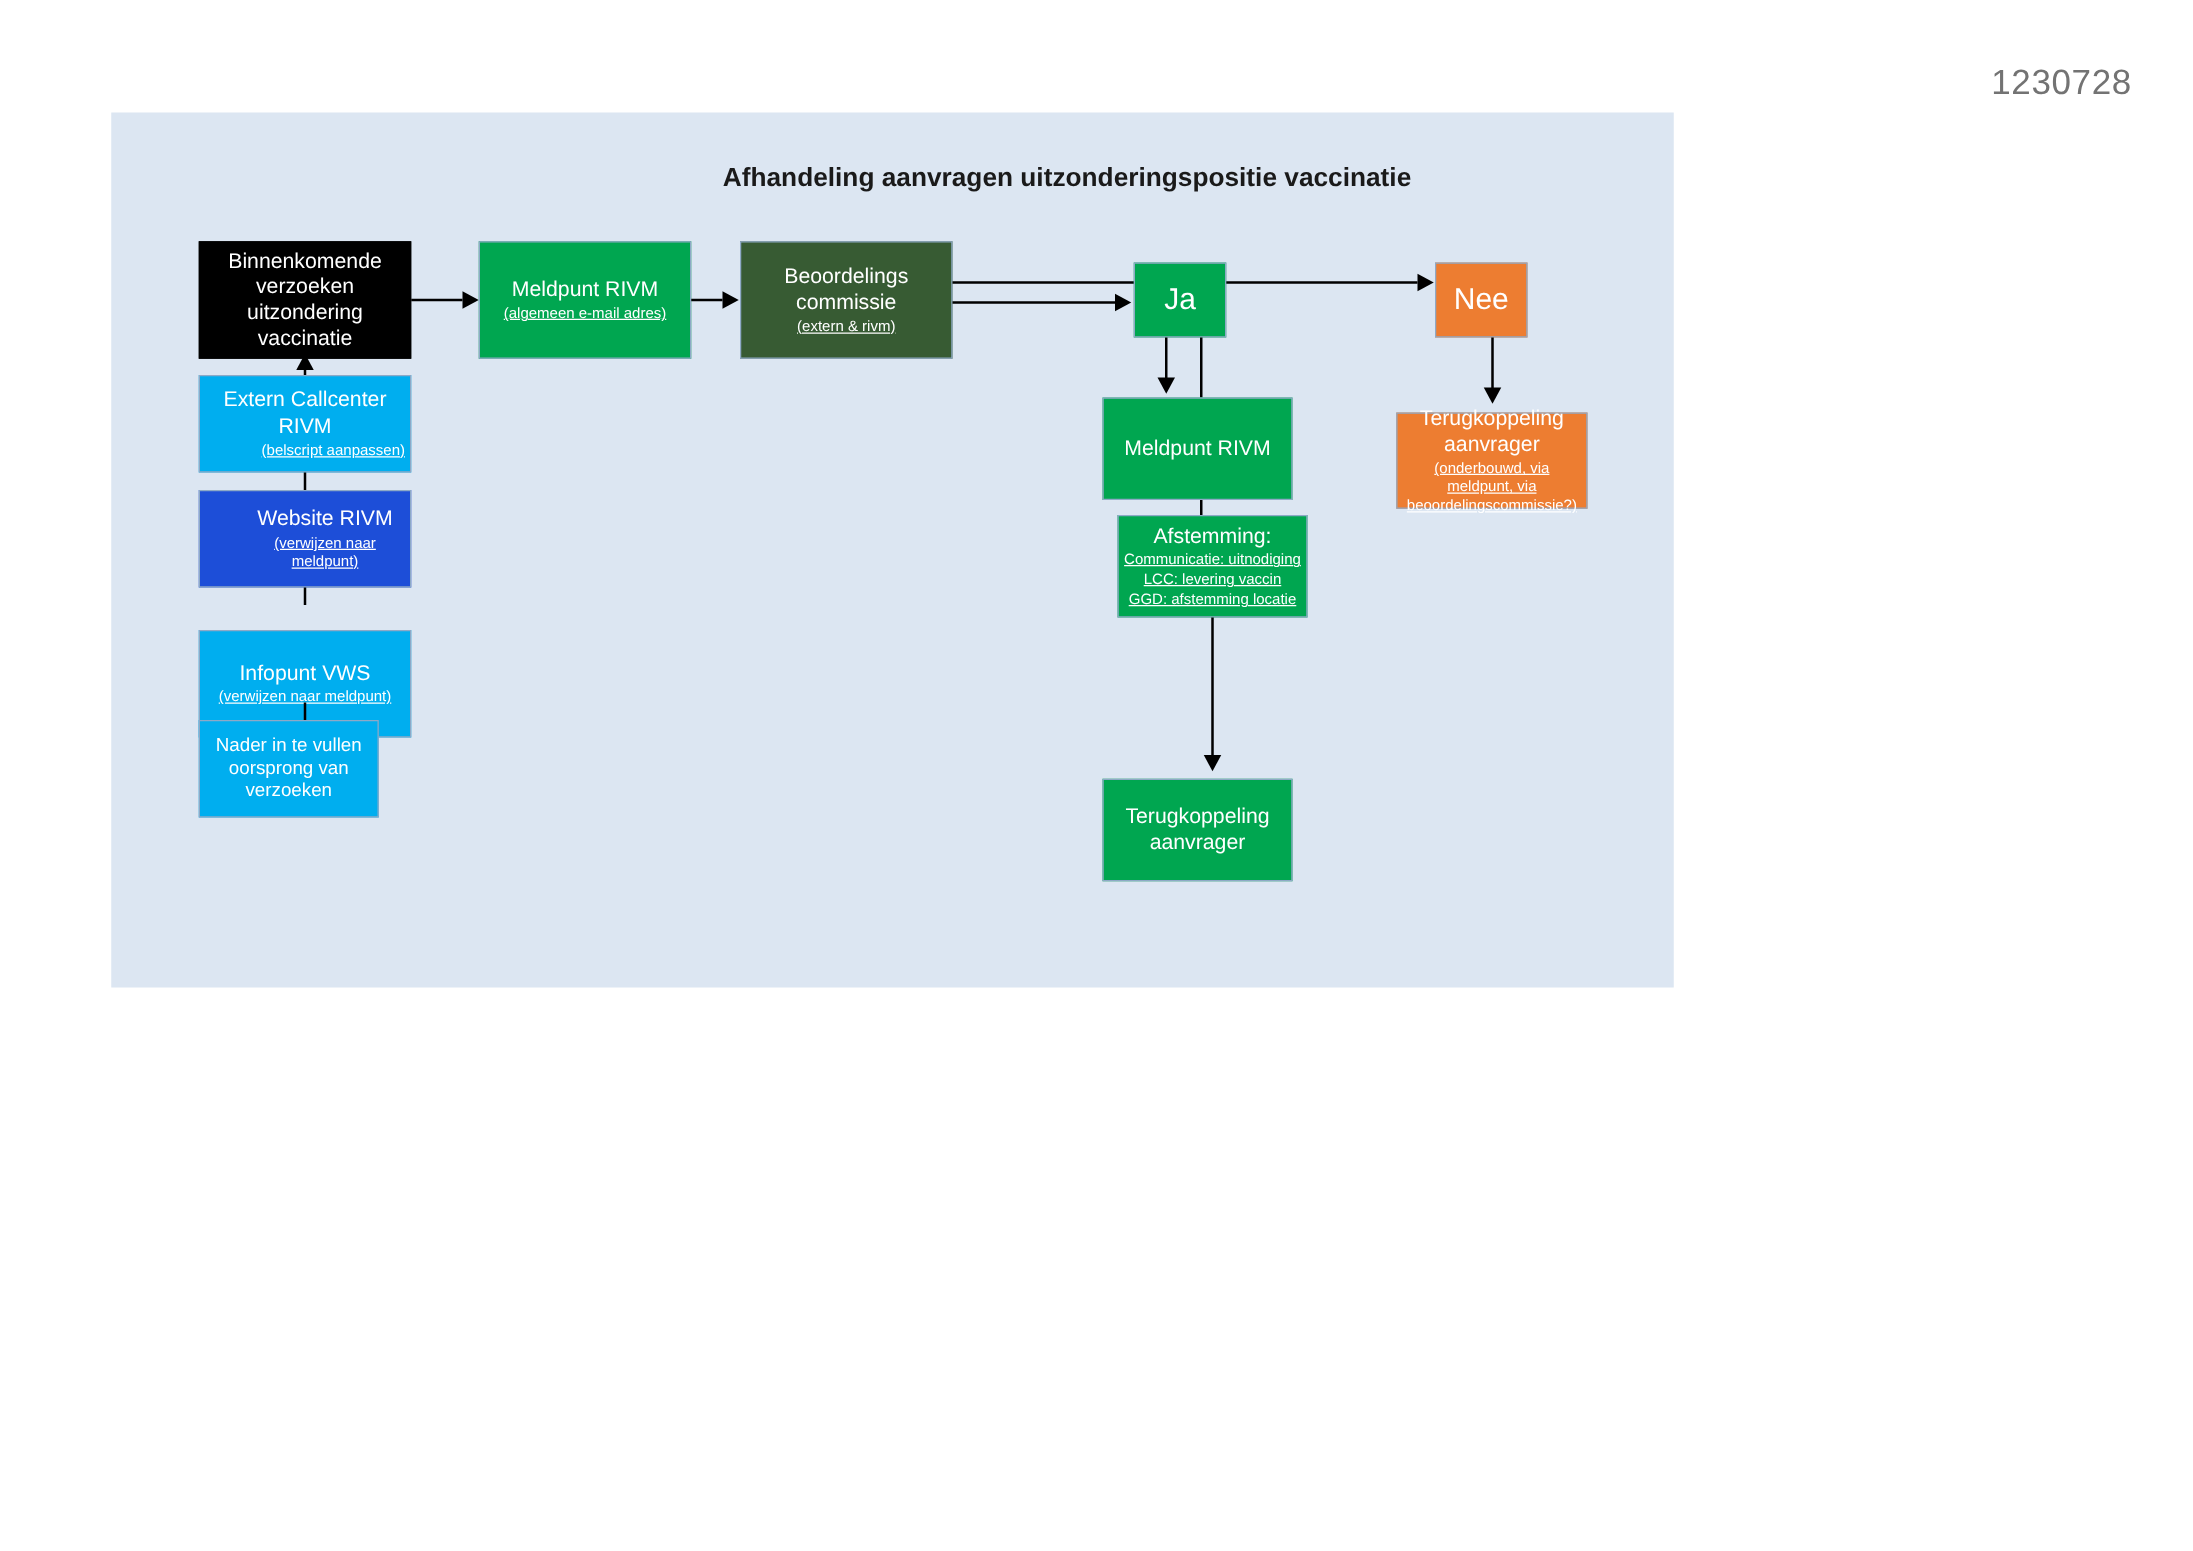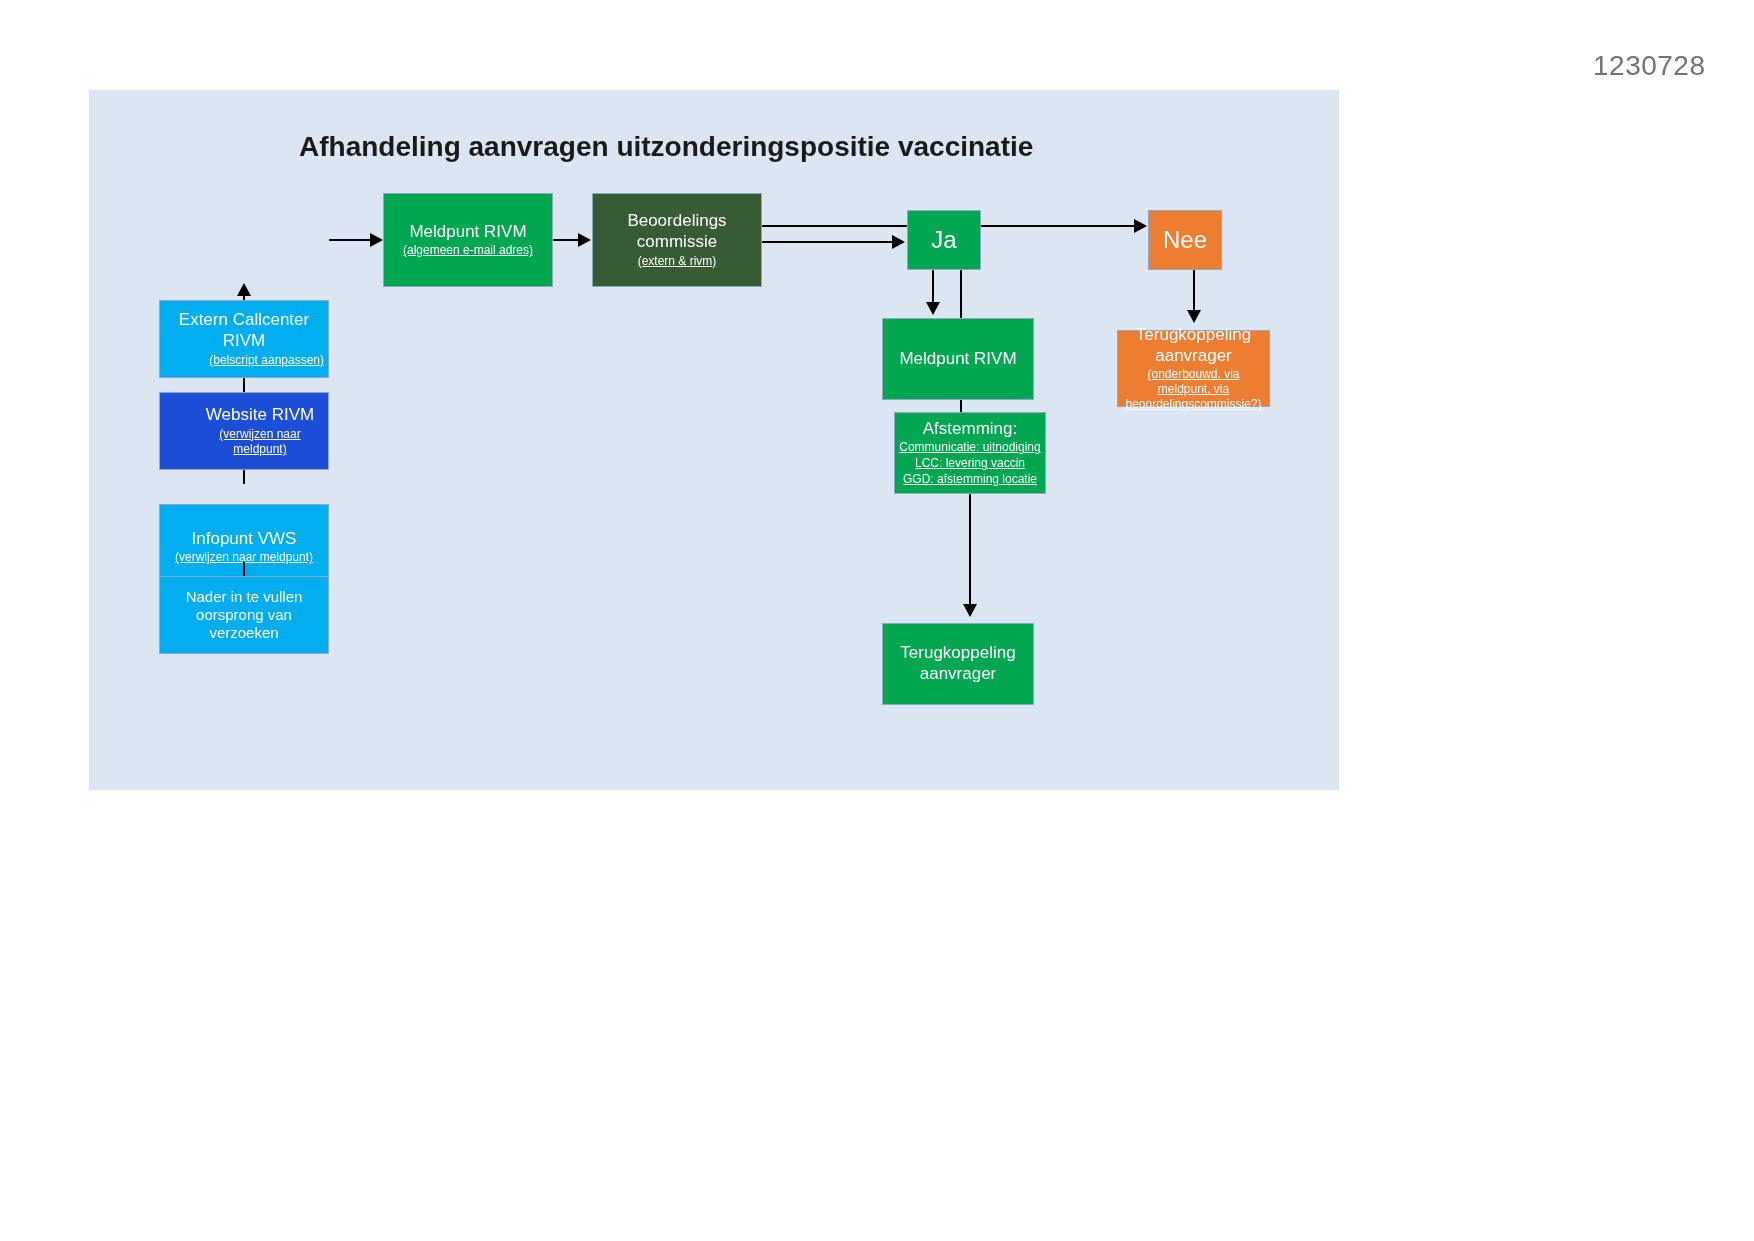--- a/index.html
+++ b/index.html
@@ -34,22 +34,22 @@
     width: 1250px;
     height: 700px;
     background: #dce6f2;
   }
 
   #chart-title {
     position: absolute;
     left: 210px;
     top: 40px;
     width: 830px;
-    text-align: left;
-    font-size: 28px;
+    text-align: right;
+    font-size: 21px;
     font-weight: bold;
     color: #1a1a1a;
     line-height: 1.22;
   }
 
   
   .node {
     position: absolute;
     box-sizing: border-box;
     border: 1px solid #8ea9c6;
@@ -106,20 +106,23 @@
 </style>
 </head>
 <body>
 
 <div id="doc-number">1230728</div>
 
 <div id="slide">
 
   <div id="chart-title">Afhandeling aanvragen uitzonderingspositie vaccinatie</div>
 
+  <div class="node blk" style="left:70px; top:103px; width:170px; height:94px; background:#000000;">
+    <div class="t1">Binnenkomende verzoeken uitzondering vaccinatie</div>
+  </div>
 
   <div class="ln h" style="left:240px; top:149px; width:41px;"></div>
   <div class="arrow right" style="left:281px; top:143px;"></div>
 
   <div class="node" style="left:294px; top:103px; width:170px; height:94px; background:#00A650;">
     <div class="t1">Meldpunt RIVM</div>
     <div class="t2">(algemeen e-mail adres)</div>
   </div>
 
   <div class="ln h" style="left:464px; top:149px; width:25px;"></div>
@@ -161,21 +164,21 @@
 
   <div class="ln v" style="left:154px; top:380px; width:2px; height:14px;"></div>
 
   <div class="node" style="left:70px; top:394px; width:170px; height:86px; background:#00AEEF;margin-top:20px;">
     <div class="t1">Infopunt VWS</div>
     <div class="t2">(verwijzen naar meldpunt)</div>
   </div>
 
   <div class="ln v" style="left:154px; top:472px; width:2px; height:14px;"></div>
 
-  <div class="node small" style="left:70px; top:486px; width:170px; height:78px; background:#00AEEF;">
+  <div class="node small" style="left:70px; top:486px; width:144px; height:78px; background:#00AEEF;">
     <div class="t1">Nader in te vullen oorsprong van verzoeken</div>
   </div>
 
   <div class="ln v" style="left:843px; top:180px; width:2px; height:34px;"></div>
   <div class="arrow down" style="left:837px; top:212px;"></div>
 
   <div class="ln v" style="left:871px; top:180px; width:2px; height:48px;"></div>
 
   <div class="node" style="left:793px; top:228px; width:152px; height:82px; background:#00A650;">
     <div class="t1">Meldpunt RIVM</div>

